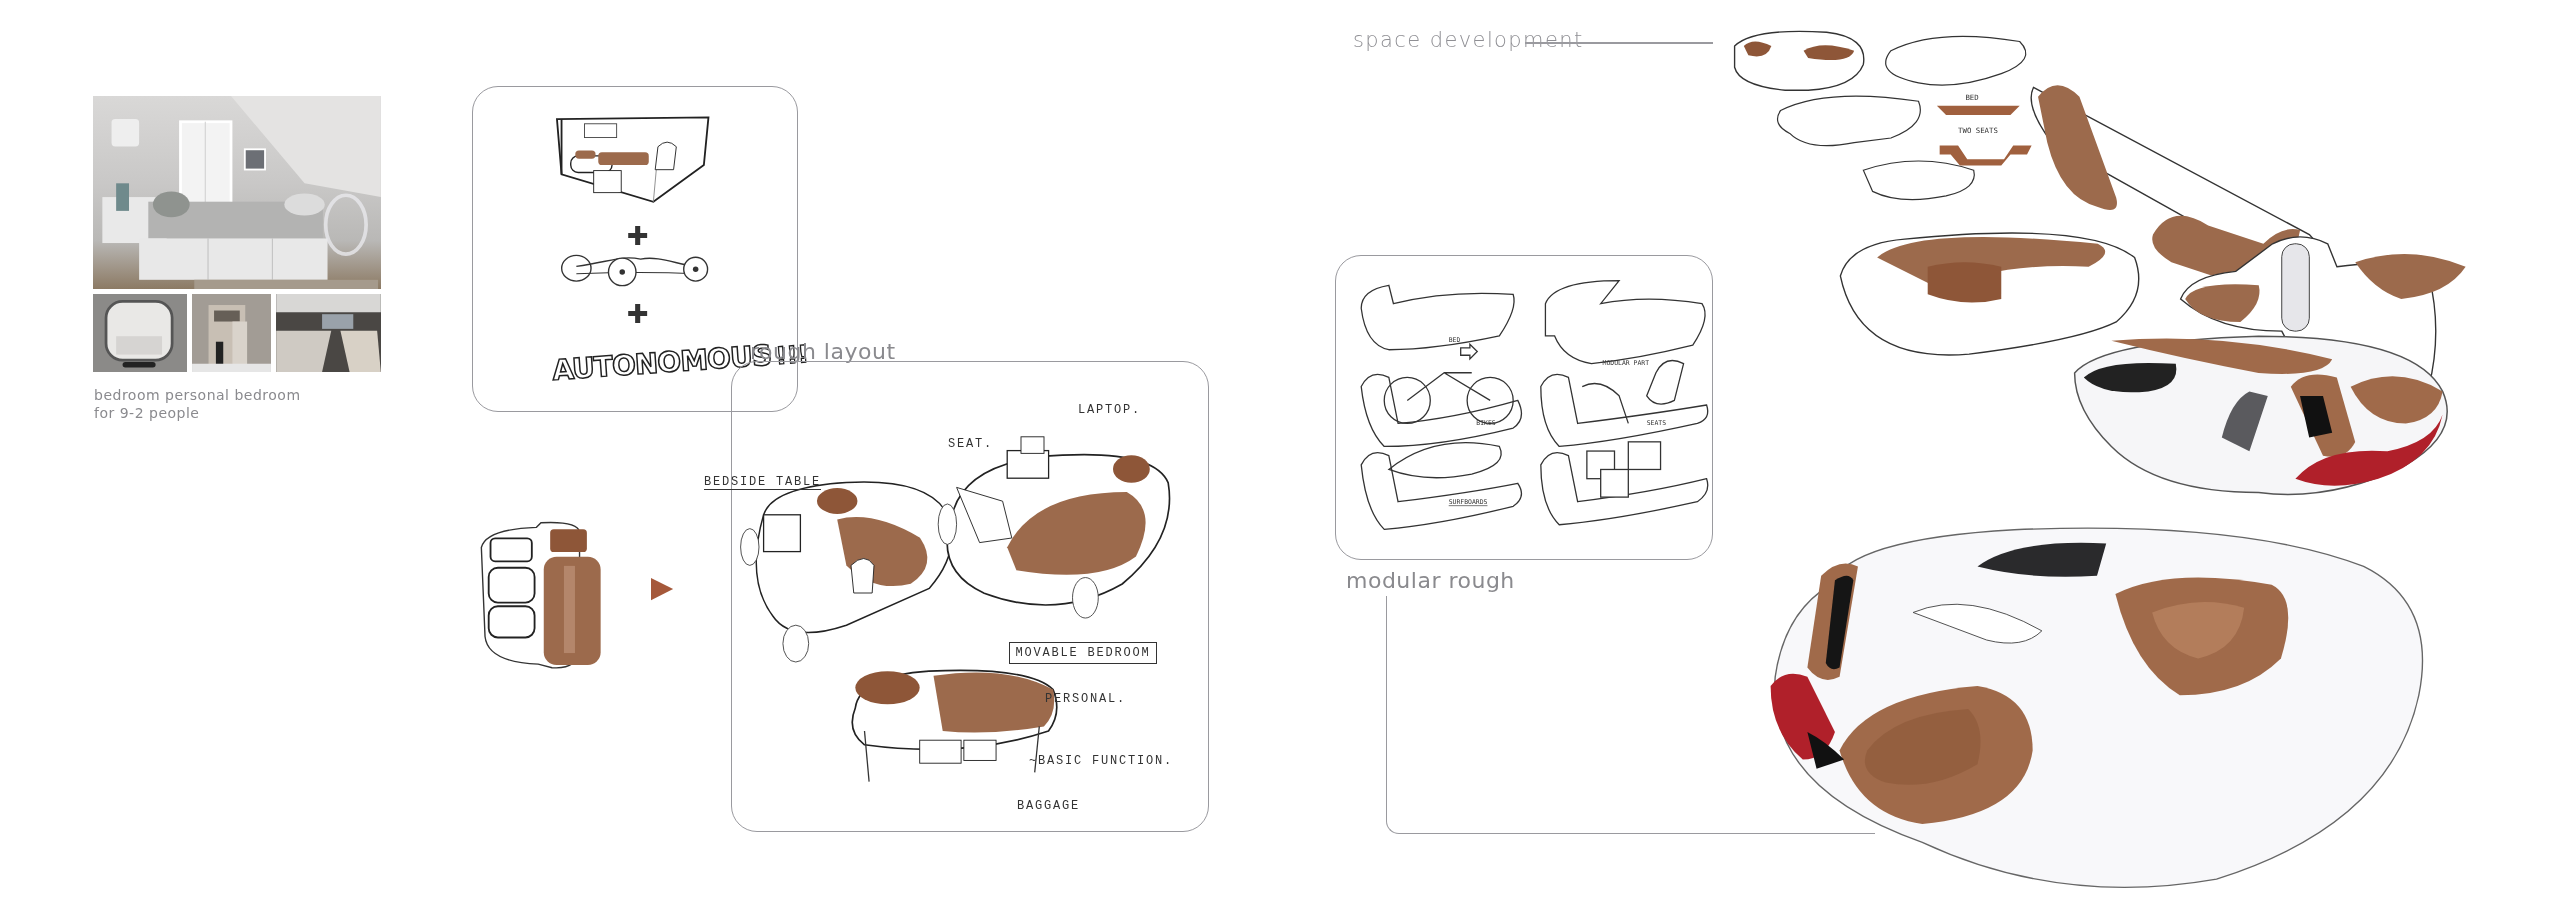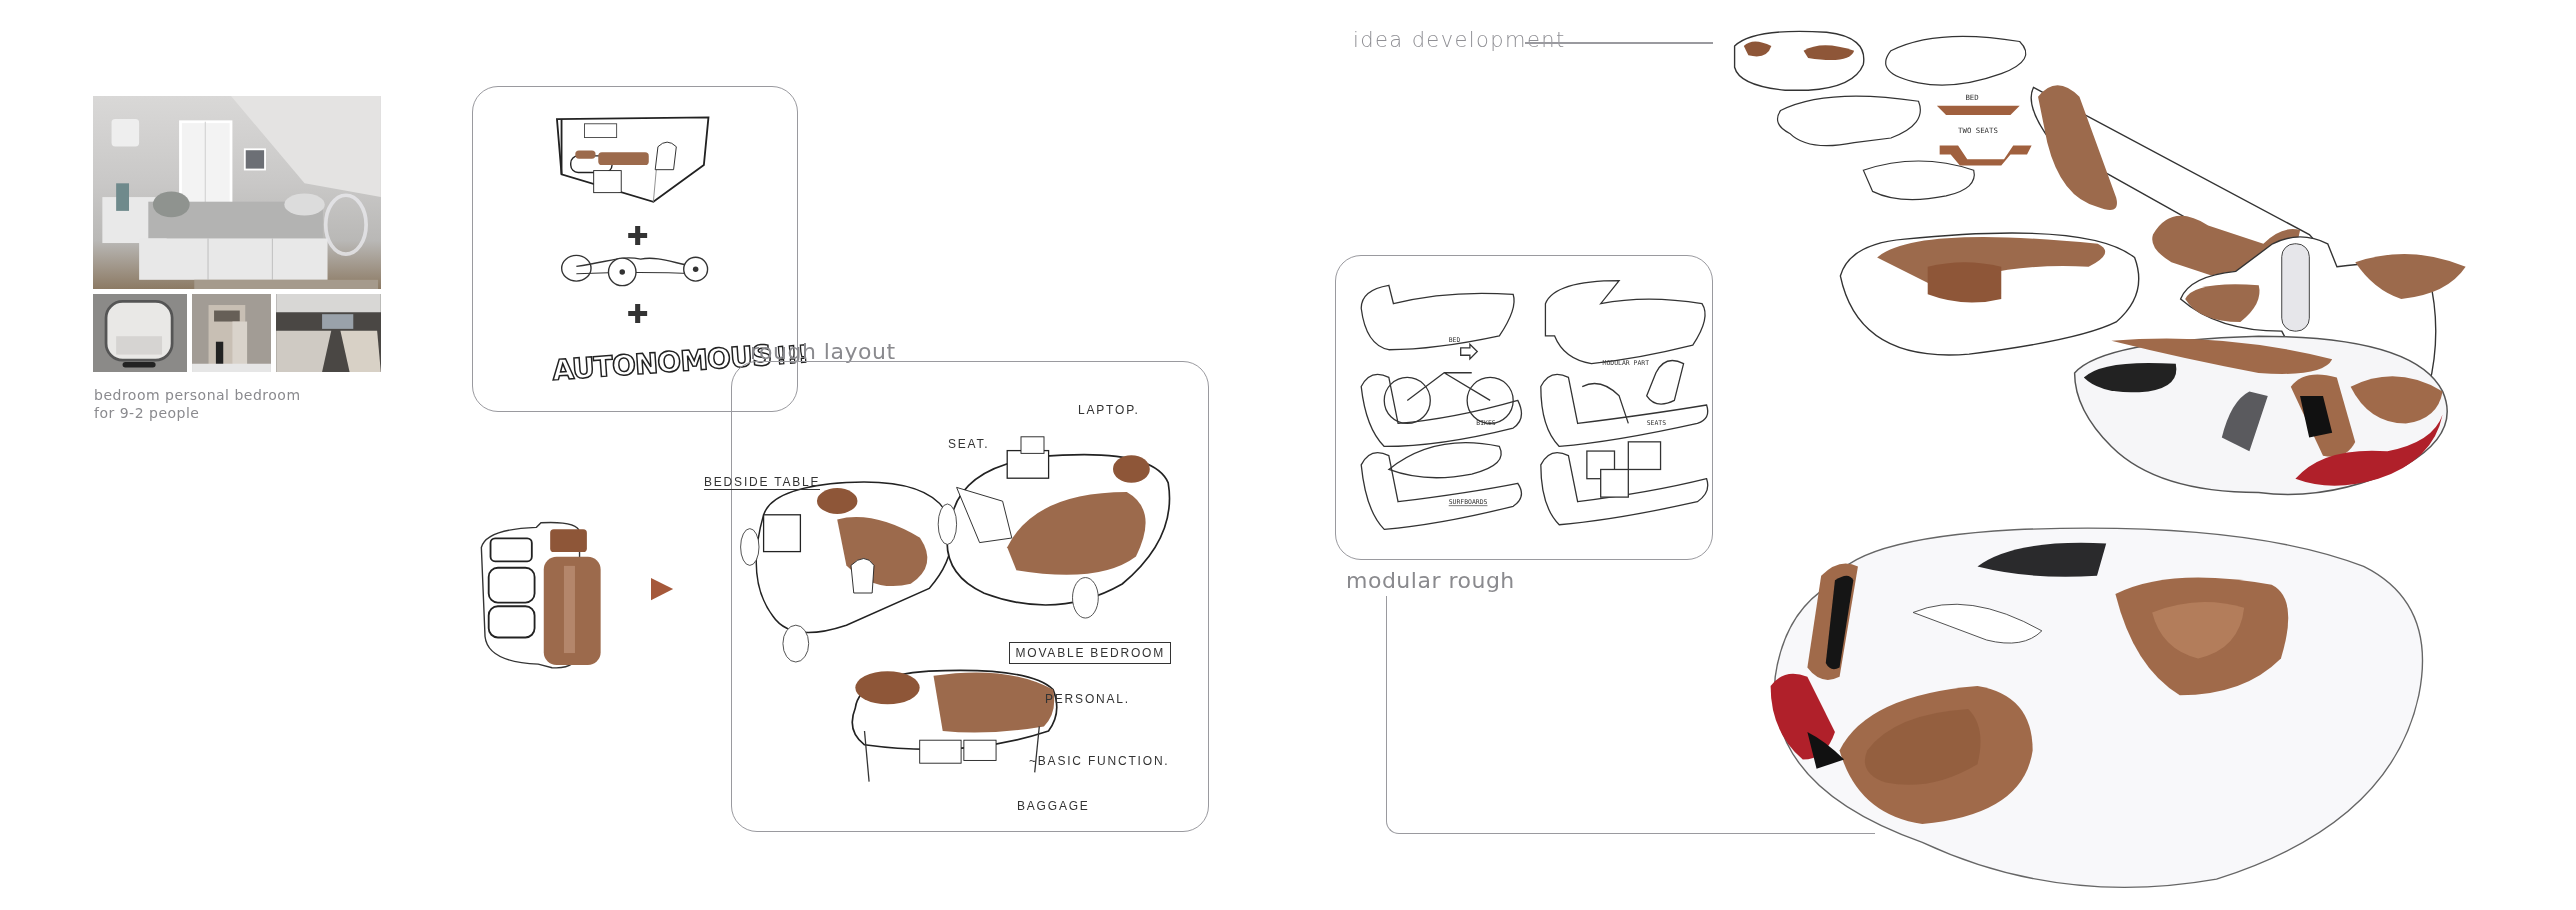--- a/index.html
+++ b/index.html
@@ -4,21 +4,21 @@
 <style>
   html,body{margin:0;padding:0;background:#ffffff;}
   body{width:2576px;height:911px;position:relative;overflow:hidden;font-family:"DejaVu Sans",sans-serif;}
   .abs{position:absolute;}
   .label{color:#8a8a8e;font-family:"DejaVu Sans",sans-serif;letter-spacing:0.5px;}
   .label-sm{font-size:14px;line-height:18.4px;}
   .label-md{font-size:22px;}
   .label-lg{font-size:21px;color:#8f8f94;letter-spacing:1.4px;font-weight:300;}
   .frame{position:absolute;border:1.8px solid #9a9a9f;border-radius:26px;box-sizing:border-box;}
   .photo{position:absolute;overflow:hidden;background:#bdbcbb;}
-  .hand{font-family:Liberation Sans, sans-serif;color:#333;font-size:12px;letter-spacing:1.8px;position:absolute;}
+  .hand{font-family:Liberation Mono, monospace;color:#333;font-size:12px;letter-spacing:1.8px;position:absolute;}
   svg{position:absolute;overflow:visible;}
 </style>
 </head>
 <body>
 
 <div class="photo" style="left:93px;top:96px;width:288px;height:193px;background:linear-gradient(180deg,#d9d8d7 0%,#c9c8c7 45%,#b9b8b6 75%,#8c7a64 100%);">
   <svg width="288" height="193" viewBox="0 0 313 210">
     <polygon points="150,0 313,0 313,110 230,95" fill="#e4e3e2"></polygon>
     <rect x="95" y="28" width="55" height="90" fill="#f3f3f3" stroke="#fff" stroke-width="3"></rect>
     <line x1="122" y1="28" x2="122" y2="118" stroke="#ccc"></line>
@@ -138,21 +138,21 @@
   <line x1="210" y1="70" x2="205" y2="120" stroke="#333" stroke-width="1.4"></line>
 </svg>
 <div class="hand" style="left:704px;top:475px;border-bottom:0.9px solid #333;">BEDSIDE TABLE</div>
 <div class="hand" style="left:948px;top:437px;">SEAT.</div>
 <div class="hand" style="left:1078px;top:403px;">LAPTOP.</div>
 <div class="hand" style="left:1009px;top:642px;border:0.9px solid #333;padding:2.8px 5.5px;">MOVABLE  BEDROOM</div>
 <div class="hand" style="left:1045px;top:692px;">PERSONAL.</div>
 <div class="hand" style="left:1029px;top:754px;">~BASIC FUNCTION.</div>
 <div class="hand" style="left:969px;top:799px;margin-left:48px;">BAGGAGE</div>
 
-<div class="abs label label-lg" style="left:1353px;top:28px;">idea development</div>
+<div class="abs label label-lg" style="left:1353px;top:28px;">space development</div>
 <div class="abs" style="left:1525px;top:42px;width:188px;height:1.8px;background:#9a9a9f;"></div>
 
 <svg style="left:1730px;top:23px;" width="846" height="322" viewBox="0 0 920 350">
 
   <g>
     <path d="M5 25 q20 -20 100 -15 q45 5 40 35 q-10 25 -60 28 l-25 0 q-50 -5 -55 -25 z" fill="#fff" stroke="#333" stroke-width="1.5"></path>
     <path d="M15 25 q10 -10 30 0 q-5 15 -25 10 z" fill="#8e5638"></path>
     <path d="M80 30 q20 -12 55 0 q-5 15 -50 8 z" fill="#8e5638"></path>
   </g>
   <path d="M175 30 q50 -25 140 -10 q20 20 -20 35 q-50 18 -90 10 q-50 -10 -30 -35 z" fill="#fff" stroke="#333" stroke-width="1.3"></path>

